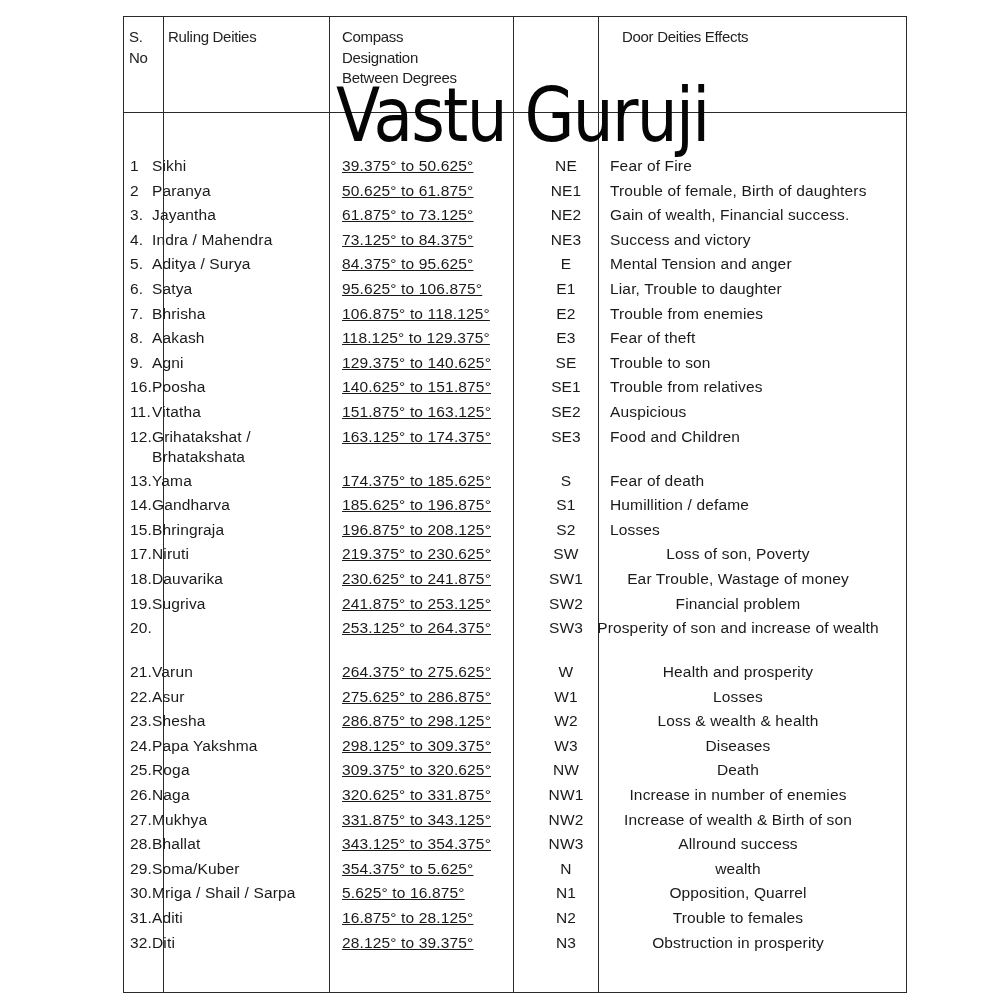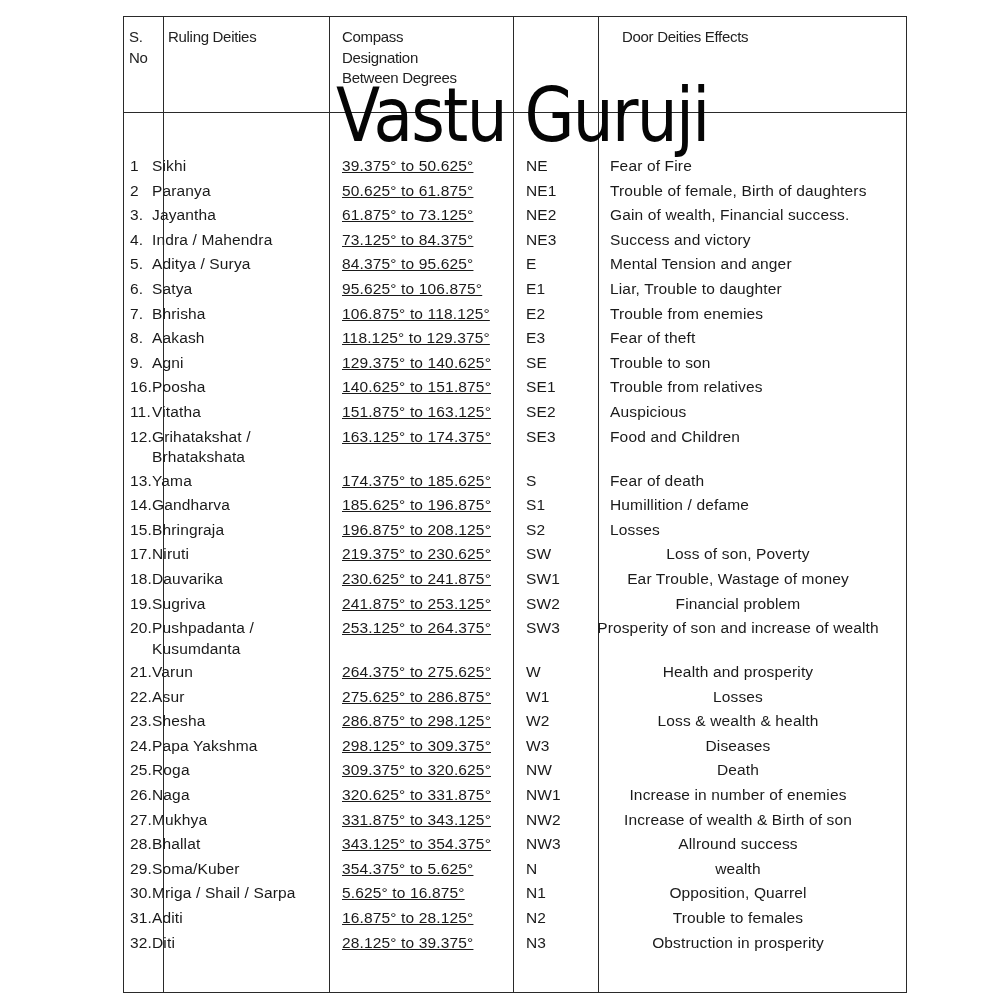--- a/index.html
+++ b/index.html
@@ -63,21 +63,21 @@
       height: 44px;
     }
     .cell {
       position: absolute;
       top: 2px;
       white-space: nowrap;
     }
     .c-sno { left: 6px; width: 34px; }
     .c-deity { left: 28px; width: 160px; white-space: normal; }
     .c-deg { left: 218px; width: 170px; text-decoration: underline; }
-    .c-dir { left: 402px; width: 80px; }
+    .c-dir { left: 402px; width: 80px; text-align: center; }
     .c-eff { left: 486px; width: 290px; white-space: normal; }
     .c-eff.center { text-align: center; left: 460px; width: 308px; }
     .watermark {
       position: absolute;
       left: 336px;
       top: 70px;
       font-family: "DejaVu Sans", sans-serif;
       font-size: 75px;
       line-height: 90px;
       letter-spacing: -2px;
@@ -234,21 +234,20 @@
       </div>
       <div class="row">
         <div class="cell c-sno">19.</div>
         <div class="cell c-deity">Sugriva</div>
         <div class="cell c-deg">241.875° to 253.125°</div>
         <div class="cell c-dir">SW2</div>
         <div class="cell c-eff center">Financial problem</div>
       </div>
       <div class="row tall">
         <div class="cell c-sno">20.</div>
-        <div class="cell c-deity">Pushpadanta / Kusumdanta</div>
         <div class="cell c-deg">253.125° to 264.375°</div>
         <div class="cell c-dir">SW3</div>
         <div class="cell c-eff center">Prosperity of son and increase of wealth</div>
       </div>
       <div class="row">
         <div class="cell c-sno">21.</div>
         <div class="cell c-deity">Varun</div>
         <div class="cell c-deg">264.375° to 275.625°</div>
         <div class="cell c-dir">W</div>
         <div class="cell c-eff center">Health and prosperity</div>

